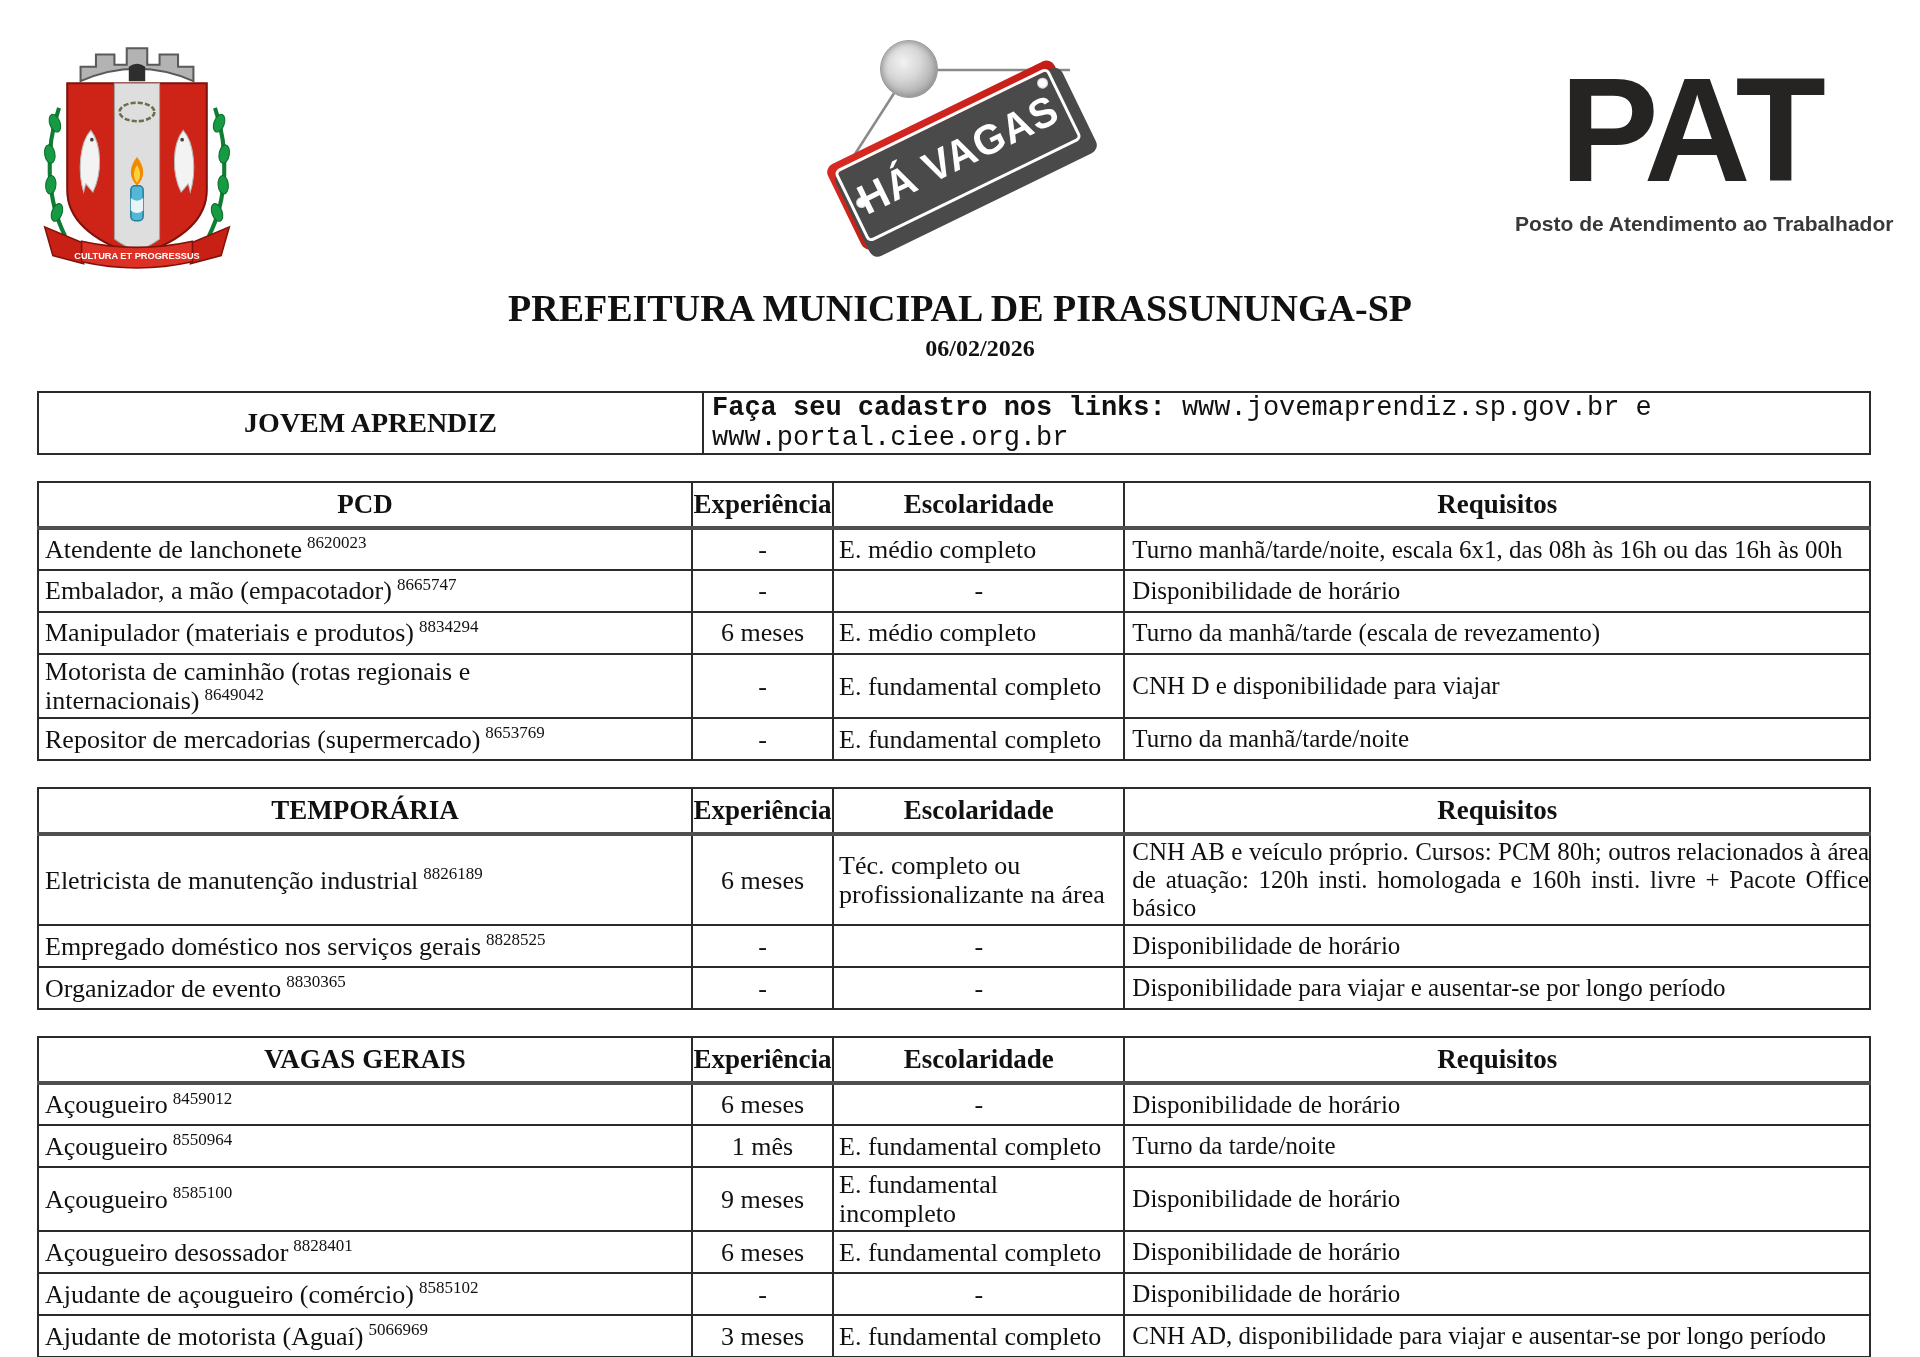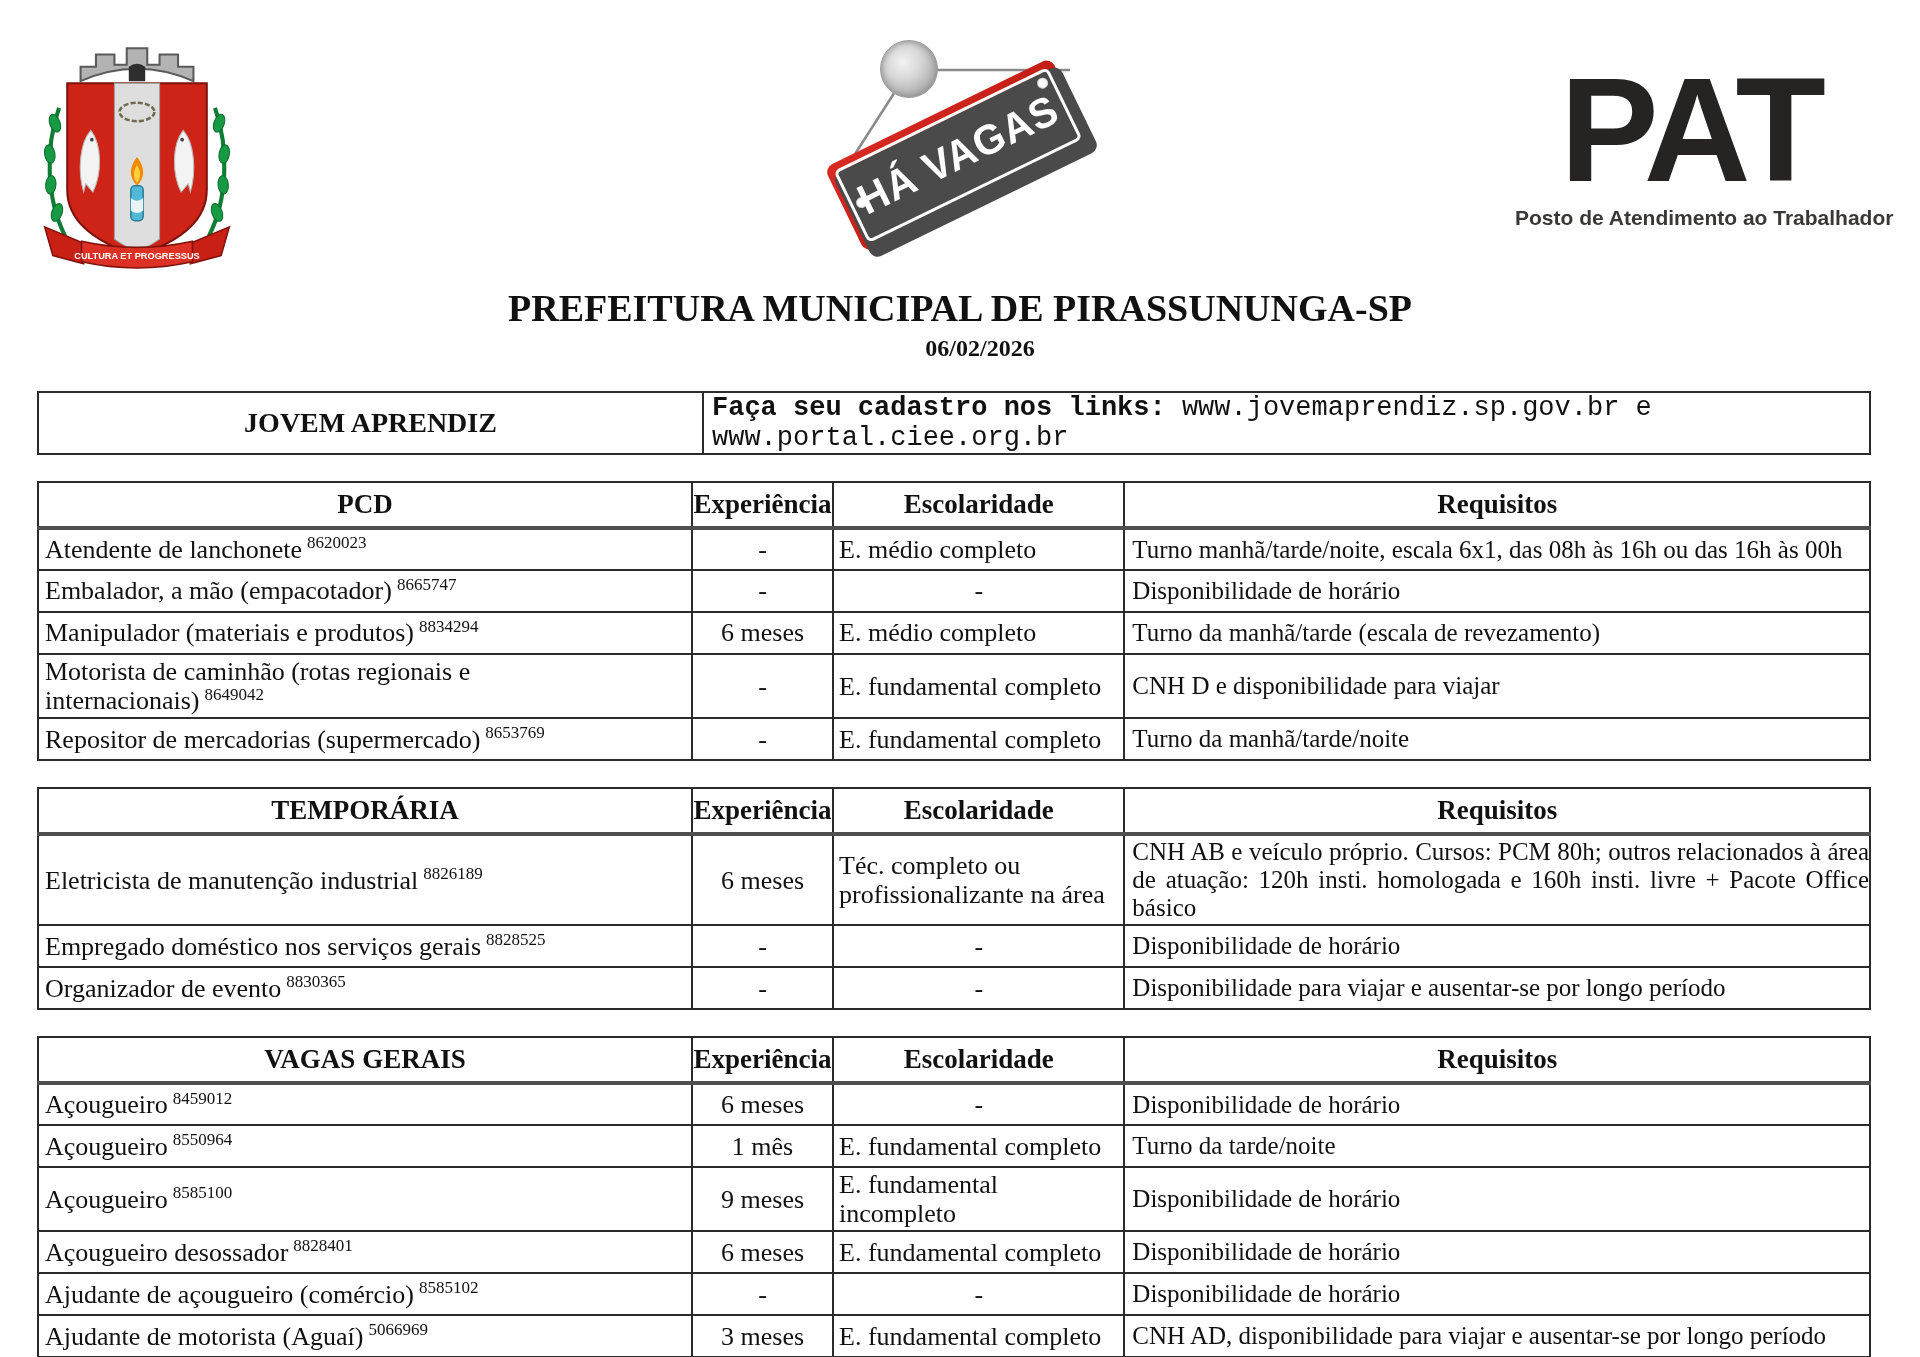--- a/index.html
+++ b/index.html
@@ -30,21 +30,21 @@
   .hole { position:absolute; width:11px; height:11px; border-radius:50%; background:#fff;
           box-shadow:inset 0 0 2px #777; }
   .hole-l { left:13px; top:42px; }
   .hole-r { right:13px; top:14px; }
 
   
   .pat { position:absolute; left:1515px; top:56px; width:352px; text-align:center; }
   .pat-acronym { font-family:"Liberation Sans", sans-serif; font-weight:bold; color:#262422;
                  font-size:148px; line-height:1; letter-spacing:-4px; }
   .pat-sub { font-family:"Liberation Sans", sans-serif; font-weight:bold; color:#3a3836;
-             font-size:21px; margin-top:2px; white-space:nowrap; }
+             font-size:21px; margin-top:8px; white-space:nowrap; }
 
   
   .page-title { text-align:center; font-weight:bold; font-size:38px; margin-top:14px; line-height:1.3; }
   .page-date  { text-align:center; font-weight:bold; font-size:24px; line-height:1.3;padding-left:40px; }
 
   
   .content { margin:0 49px 0 37px; }
   table { width:100%; border-collapse:collapse; table-layout:fixed;
           border:2px solid #1a1a1a; margin-top:26px; }
   th, td { border:2px solid #2b2b2b; }

